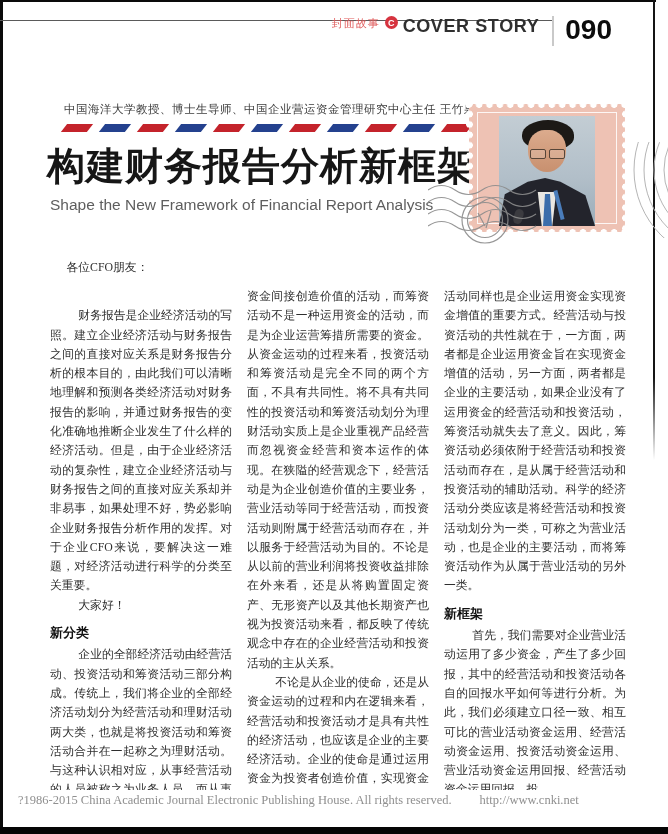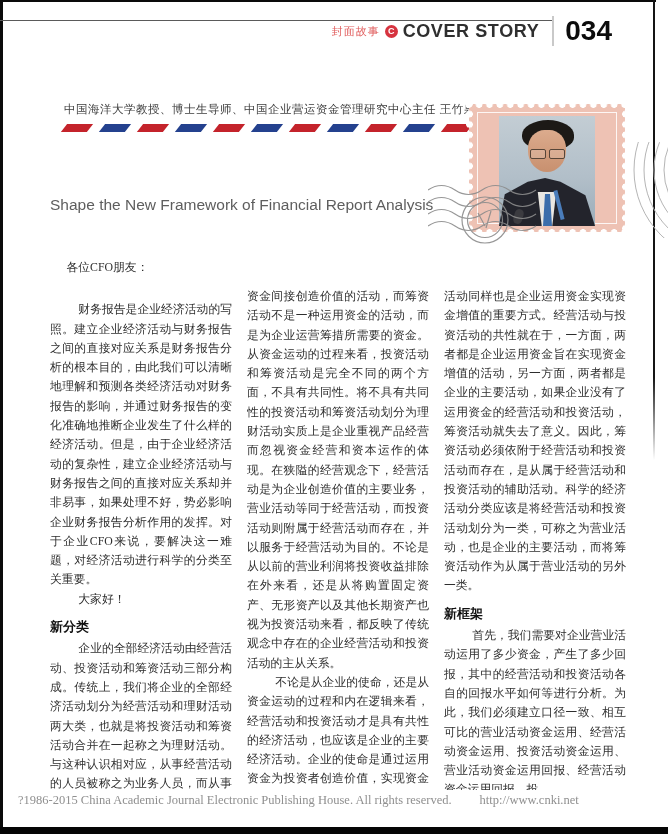--- a/index.html
+++ b/index.html
@@ -9,21 +9,21 @@
 
   
   .edge-left{position:absolute;left:0;top:0;width:3px;height:834px;background:#0a0a0a;}
   .edge-top{position:absolute;left:0;top:0;width:656px;height:2px;background:#0a0a0a;}
   .edge-right{position:absolute;left:653px;top:0;width:2px;height:460px;
               background:linear-gradient(#141414 82%,rgba(0,0,0,0));}
   .scan-rule{position:absolute;left:0;top:20px;width:553px;height:1px;background:#5a5a5a;}
   .bottom-bar{position:absolute;left:0;bottom:0;width:668px;height:7px;background:#050505;}
 
   
-  .header{position:absolute;top:16px;right:56px;display:flex;align-items:center;
+  .header{position:absolute;top:16px;right:56px;display:flex;
           font-family:"Liberation Sans",sans-serif;}
   .header .cn{color:#e05a5a;font-size:11px;letter-spacing:1px;}
   .badge{width:13px;height:13px;border-radius:50%;background:#d6333f;color:#fff;
          font-size:9px;font-weight:bold;display:flex;align-items:center;justify-content:center;
          margin:0 5px;}
   .header .en{font-size:18px;font-weight:bold;color:#2f2f2f;letter-spacing:0.6px;}
   .hdr-divider{width:2px;height:30px;background:#c9c9c9;margin:0 11px 0 13px;}
   .pagenum{font-size:28px;font-weight:900;color:#0c0c0c;line-height:1;}
 
   
@@ -72,21 +72,21 @@
   .postmark{position:absolute;left:428px;top:176px;}
   .arcs{position:absolute;left:630px;top:142px;}
 
   
   .columns{position:absolute;left:50px;top:258px;width:576px;height:532px;display:flex;
            gap:15px;overflow:hidden;}
   .col{width:182px;height:100%;overflow:hidden;text-align:justify;font-size:11.8px;
        line-height:19.3px;color:#2e2e2e;}
   .col p{margin:0;text-indent:2.4em;}
   .col p.cont{text-indent:0;margin-top:29px;}
-  .col p.salutation{text-indent:1.4em;margin-bottom:23px;}
+  .col p.salutation{text-indent:1.4em;margin-bottom:29px;}
   .col h3{font-size:13px;margin:8px 0 3px 0;color:#111;font-weight:bold;
           font-family:"Liberation Sans",sans-serif;}
 
   
   .footer{position:absolute;left:18px;top:793px;width:640px;color:#8f8f8f;font-size:12.5px;
           font-family:"Liberation Serif",serif;}
   .footer .url{margin-left:28px;}
 </style>
 </head>
 <body>
@@ -96,39 +96,40 @@
   <div class="edge-top"></div>
   <div class="edge-left"></div>
   <div class="edge-right"></div>
   <div class="scan-rule"></div>
 
   <div class="header">
     <span class="cn" style="color: rgb(224, 90, 90);">封面故事</span>
     <span class="badge" style="background: rgb(214, 51, 63);">C</span>
     <span class="en">COVER STORY</span>
     <span class="hdr-divider"></span>
-    <span class="pagenum">034</span>
+    <span class="pagenum">090</span>
   </div>
 
   <div class="byline">中国海洋大学教授、博士生导师、中国企业营运资金管理研究中心主任 王竹泉</div>
 
   <div class="stripes">
       <span class="stripe" style="background: rgb(196, 35, 43);"></span>
       <span class="stripe" style="background: rgb(36, 65, 142);"></span>
       <span class="stripe" style="background: rgb(196, 35, 43);"></span>
       <span class="stripe" style="background: rgb(36, 65, 142);"></span>
       <span class="stripe" style="background: rgb(196, 35, 43);"></span>
       <span class="stripe" style="background: rgb(36, 65, 142);"></span>
       <span class="stripe" style="background: rgb(196, 35, 43);"></span>
       <span class="stripe" style="background: rgb(36, 65, 142);"></span>
       <span class="stripe" style="background: rgb(196, 35, 43);"></span>
       <span class="stripe" style="background: rgb(36, 65, 142);"></span>
       <span class="stripe" style="background: rgb(196, 35, 43);"></span>
     </div>
 
+  <h1 class="title">构建财务报告分析新框架</h1>
   <div class="subtitle">Shape the New Framework of Financial Report Analysis</div>
 
   <div class="stamp" style="background: rgb(238, 194, 180);">
     <div class="perf-h t"></div>
     <div class="perf-h b"></div>
     <div class="perf-v l"></div>
     <div class="perf-v r"></div>
     <div class="stamp-border"></div>
     <div class="photo">
       <div class="hair"></div>

